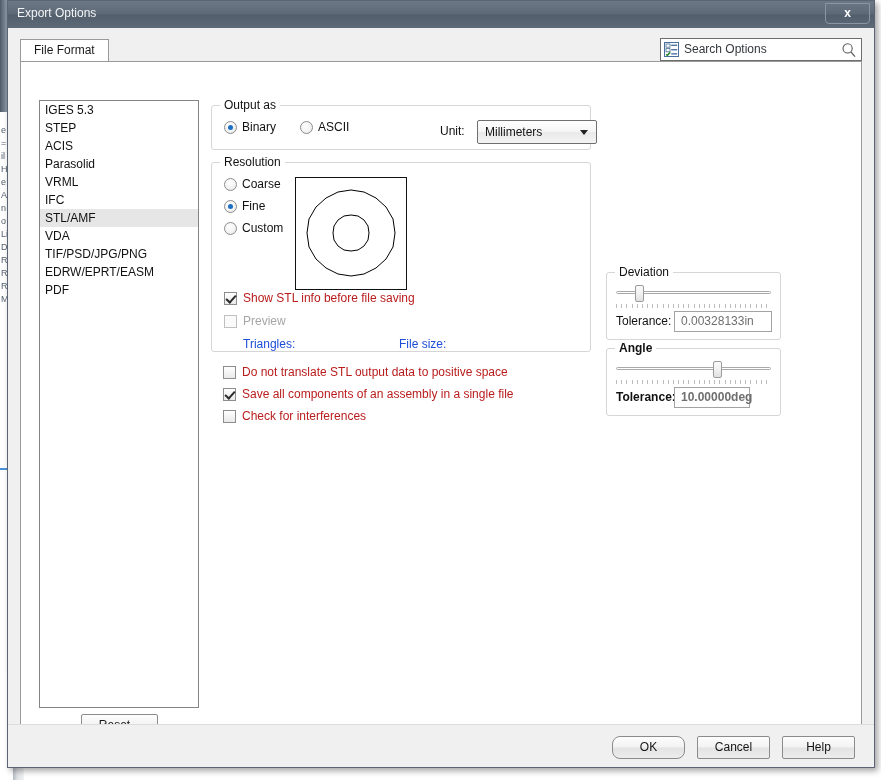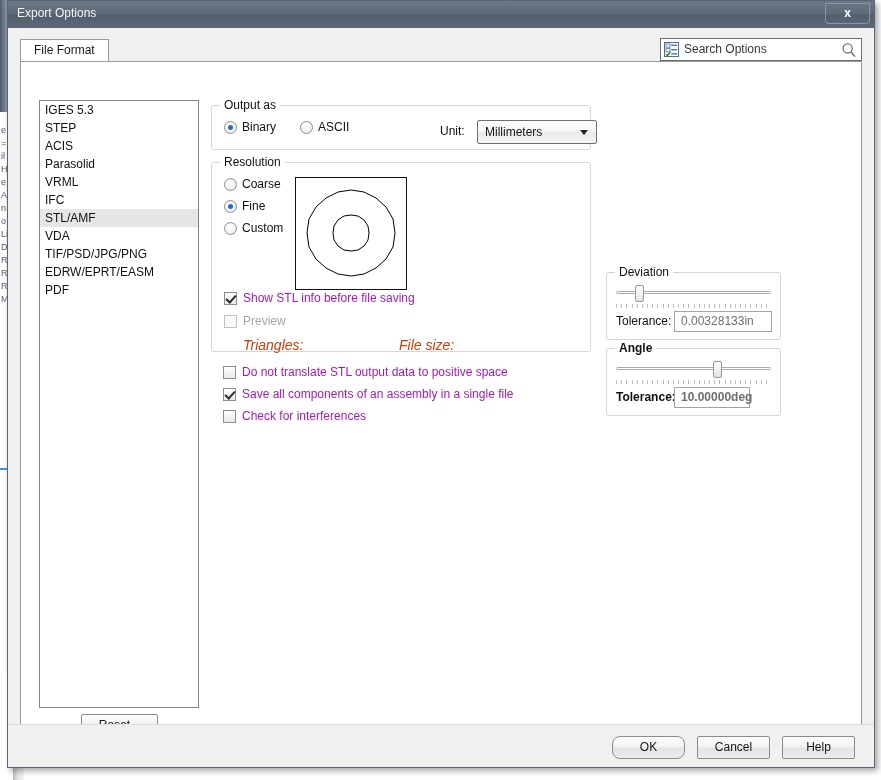--- a/index.html
+++ b/index.html
@@ -179,21 +179,21 @@
     box-sizing: border-box; position: relative;
   }
   .radio.checked::after {
     content:''; position:absolute; left:3px; top:3px;
     width:5px; height:5px; border-radius:50%;
     background:#1a6fc4;
   }
   .radio-label { vertical-align: 1px; }
 
   
-  .check-row { position: absolute; font-size: 12px; color: #a21caf; cursor: pointer; }
+  .check-row { position: absolute; font-size: 12px; color: #b91c1c; cursor: pointer; }
   .check-row.disabled { color: #a6a6a6; cursor: default; }
   .checkbox {
     display: inline-block; width: 13px; height: 13px;
     border: 1px solid #8d8d8d;
     background: linear-gradient(to bottom,#ffffff 0%,#f4f4f4 50%,#e9e9e9 100%);
     vertical-align: -2px; margin-right: 6px;
     box-sizing: border-box; position: relative;
   }
   .checkbox.disabled { border-color: #c0c0c0; background:#fafafa; }
   .checkbox.checked::after {
@@ -240,21 +240,21 @@
     position: absolute;
     height: 21px;
     background: #ffffff;
     border: 1px solid #a3a3a3;
     box-sizing: border-box;
     font-size: 12px; color: #6f6f6f;
     line-height: 19px; padding-left: 6px;
     cursor: text;
   }
 
-  .stat-label { position: absolute; font-size: 14px; color: #c2410c; font-style: italic; }
+  .stat-label { position: absolute; font-size: 12px; color: #1d4ed8; }
 
   
   #coord-label {
     position: absolute; left: 202px; top: 677px;
     font-size: 12px; color: #111111;
     background: #f4f4f4; padding: 1px 3px;
   }
   #coord-select {
     position: absolute; left: 366px; top: 678px;
     width: 150px; height: 22px;

